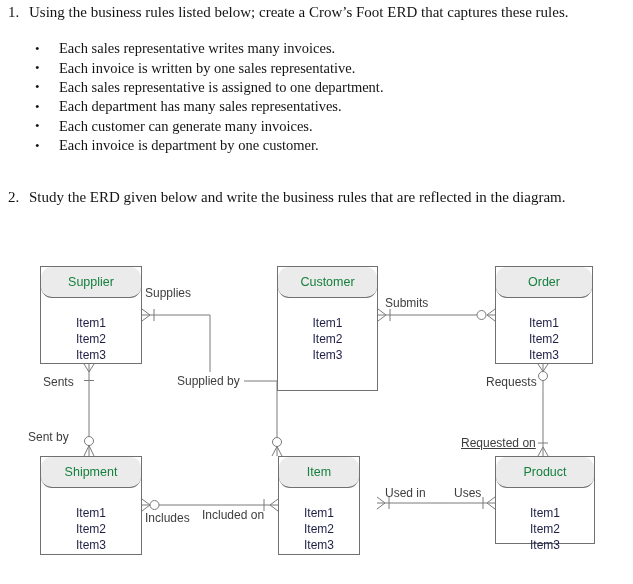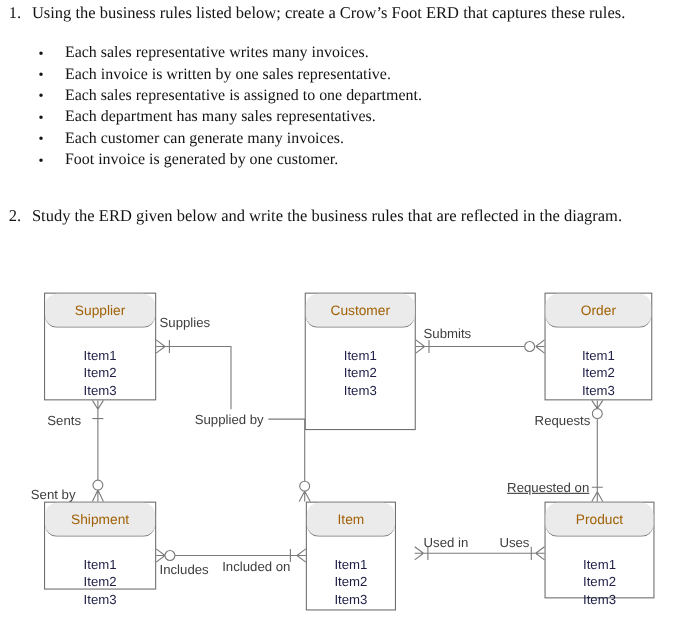--- a/index.html
+++ b/index.html
@@ -44,21 +44,21 @@
     box-sizing: border-box;
     font-family: "Liberation Sans", sans-serif;
   }
   .entity-header {
     height: 30px;
     line-height: 30px;
     text-align: center;
     background: #ebebeb;
     border-bottom: 1px solid #707070;
     font-size: 12.5px;
-    color: #a16207;
+    color: #15803d;
     border-radius: 11px;
   }
   .entity-body {
     padding-top: 17px;
     text-align: center;
   }
   .attr {
     font-size: 12px;
     line-height: 16px;
     color: #1e1e46;
@@ -103,21 +103,21 @@
     <div class="bullet-row">
       <span class="bullet-dot">•</span>
       <span>Each department has many sales representatives.</span>
     </div>
     <div class="bullet-row">
       <span class="bullet-dot">•</span>
       <span>Each customer can generate many invoices.</span>
     </div>
     <div class="bullet-row">
       <span class="bullet-dot">•</span>
-      <span>Foot invoice is generated by one customer.</span>
+      <span>Each invoice is department by one customer.</span>
     </div>
   </div>
 
   <div class="q-row" style="left:8px; top:189px; width:600px;">
     <span class="q-num">2.</span>
     <span>Study the ERD given below and write the business rules that are reflected in the diagram.</span>
   </div>
 
   <div class="entity" style="left:40px; top:266px; width:102px; height:98px;">
     <div class="entity-header">Supplier</div>
@@ -139,21 +139,21 @@
 
   <div class="entity" style="left:495px; top:266px; width:98px; height:98px;">
     <div class="entity-header">Order</div>
     <div class="entity-body">
       <div class="attr">Item1</div>
       <div class="attr">Item2</div>
       <div class="attr">Item3</div>
     </div>
   </div>
 
-  <div class="entity" style="left:40px; top:456px; width:102px; height:80px;">
+  <div class="entity" style="left:40px; top:456px; width:102px; height:99px;">
     <div class="entity-header">Shipment</div>
     <div class="entity-body">
       <div class="attr">Item1</div>
       <div class="attr">Item2</div>
       <div class="attr">Item3</div>
     </div>
   </div>
 
   <div class="entity" style="left:278px; top:456px; width:82px; height:99px;">
     <div class="entity-header">Item</div>
@@ -226,21 +226,21 @@
         <path d="M385,503 L487,503"></path>
         <path d="M483,497 L483,509"></path>
         <path d="M495,497 L487,503 M495,503 L487,503 M495,509 L487,503"></path>
       </g>
     </g>
   </svg>
 
   <span class="rel-label" style="left:145px; top:286px;">Supplies</span>
   <span class="rel-label" style="left:385px; top:296px;">Submits</span>
   <span class="rel-label" style="left:43px;  top:375px;">Sents</span>
-  <span class="rel-label" style="left:28px;  top:430px;margin-top:13px;">Sent by</span>
+  <span class="rel-label" style="left:28px;  top:430px;">Sent by</span>
   <span class="rel-label" style="left:177px; top:374px;">Supplied by</span>
   <span class="rel-label" style="left:486px; top:375px;">Requests</span>
   <span class="rel-label" style="left:461px; top:436px;text-decoration:underline;">Requested on</span>
   <span class="rel-label" style="left:145px; top:479px;margin-top:32px;">Includes</span>
   <span class="rel-label" style="left:202px; top:508px;">Included on</span>
   <span class="rel-label" style="left:385px; top:486px;">Used in</span>
   <span class="rel-label" style="left:454px; top:486px;">Uses</span>
 
 </div>
 

